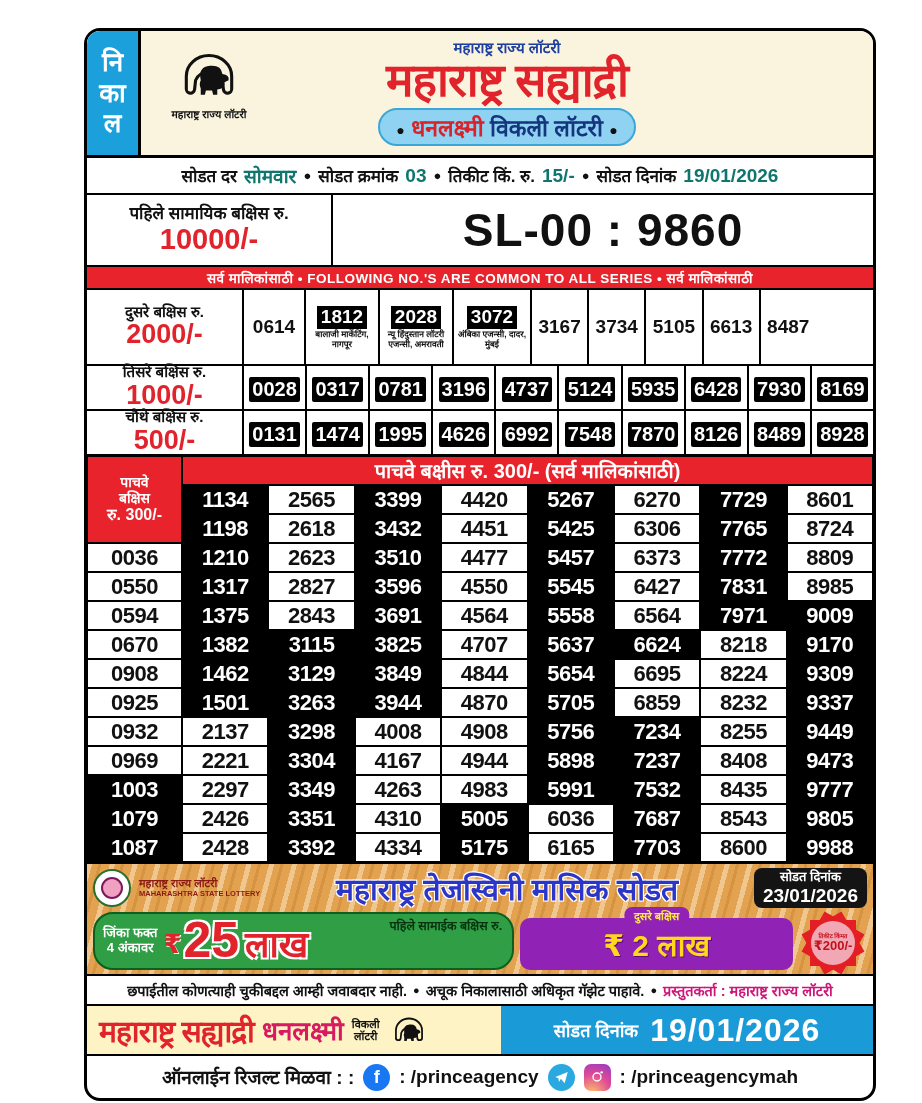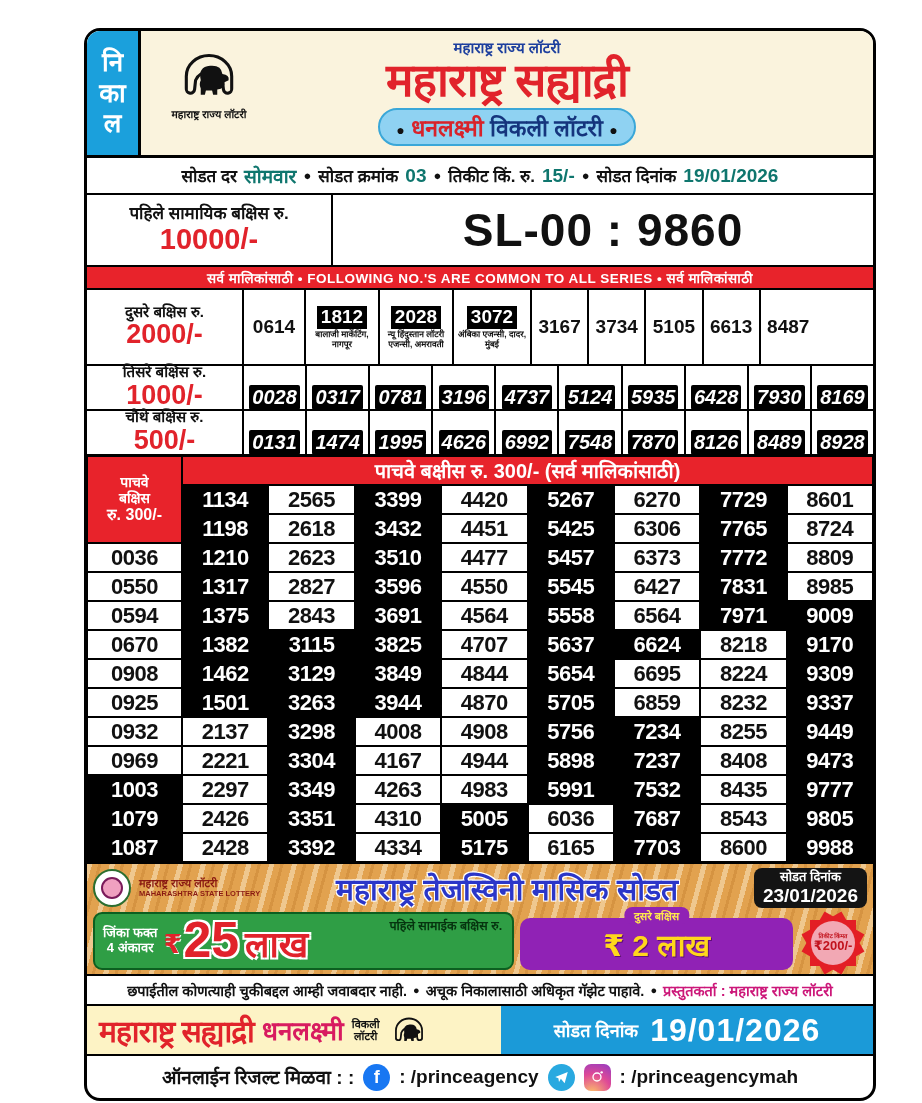--- a/index.html
+++ b/index.html
@@ -46,21 +46,21 @@
   .prow-l1{font-size:15px;font-weight:800;color:#111;}
   .prow-amt{font-size:27px;font-weight:900;color:#e1232b;}
   .p2{height:76px;}
   .p2cells{flex:1;display:grid;grid-template-columns:62px 74px 74px 78px repeat(6,1fr);}
   .p2cell{display:flex;flex-direction:column;align-items:center;justify-content:center;border-left:2px solid #000;overflow:hidden;}
   .p2num{font-size:19px;font-weight:800;color:#111;line-height:1.2;}
   .p2num.inv{background:#000;color:#fff;padding:0 4px;margin:2px 0 1px 0;}
   .p2agent{font-size:8.5px;font-weight:bold;color:#111;line-height:1.15;text-align:center;padding:0 1px;}
   .p34{height:45px;}
   .numcells{flex:1;display:grid;grid-template-columns:repeat(10,1fr);}
-  .numcell{display:flex;align-items:center;justify-content:center;border-left:2px solid #000;padding:19px 2px;font-style:italic;}
+  .numcell{display:flex;align-items:center;justify-content:center;border-left:2px solid #000;padding:11px 2px;}
   .numbox{background:#000;color:#fff;font-size:20px;font-weight:800;padding:1px 3px;border-radius:2px;}
 
   
   .g300{display:grid;grid-template-columns:95px repeat(8,1fr);grid-auto-rows:29px;border-top:2px solid #000;background:#fff;}
   .g300-side{grid-column:1;grid-row:1/4;background:#e8232b;color:#fff;display:flex;flex-direction:column;align-items:center;justify-content:center;line-height:1.15;border:1px solid #000;}
   .g300-side .s1{font-size:14px;font-weight:800;}
   .g300-side .s2{font-size:16px;font-weight:900;}
   .g300-head{grid-column:2/10;grid-row:1;background:#e8232b;color:#fff;display:flex;align-items:center;justify-content:center;font-size:20px;font-weight:800;border:1px solid #000;white-space:nowrap;}
   .gcell{display:flex;align-items:center;justify-content:center;font-size:22px;font-weight:800;color:#111;border:1px solid #000;background:#fff;letter-spacing:-.5px;}
   .gcell.inv{background:#000;color:#fff;}
@@ -71,21 +71,21 @@
   .plogo{width:38px;height:38px;background:#fff;border:2px solid #2c6e2f;border-radius:50%;display:flex;align-items:center;justify-content:center;flex:0 0 38px;}
   .plogo .pin{width:22px;height:22px;border-radius:50%;background:#f0a0c0;border:2px solid #7a1a5a;}
   .pcap{line-height:1.05;}
   .pcap .c1{font-size:11px;font-weight:800;color:#8a1a12;}
   .pcap .c2{font-size:7.5px;font-weight:800;color:#8a1a12;}
   .ptitle{flex:1;text-align:center;font-size:30px;font-weight:900;color:#2b36c8;text-shadow:1px 1px 0 #fff,-1px -1px 0 #fff,1px -1px 0 #fff,-1px 1px 0 #fff;white-space:nowrap;}
   .pdate{background:#141414;color:#fff;border-radius:8px;padding:2px 9px;text-align:center;line-height:1.15;}
   .pdate .d1{font-size:13px;font-weight:800;}
   .pdate .d2{font-size:19px;font-weight:900;}
   .promo-bot{height:64px;display:flex;gap:6px;align-items:flex-end;padding:0 2px 4px 2px;}
-  .greenbox{flex:1.25;height:58px;background:#2f9e45;border:2px solid #0c5f20;border-radius:9px;position:relative;display:flex;align-items:center;padding:2px 8px;margin-top:20px;}
+  .greenbox{flex:1.25;height:58px;background:#2f9e45;border:2px solid #0c5f20;border-radius:20px;position:relative;display:flex;align-items:center;padding:2px 8px;margin-top:20px;}
   .gb-tag{color:#fff;font-weight:800;font-size:13px;line-height:1.15;text-align:center;}
   .gb-rupee{color:#e1232b;font-size:26px;font-weight:900;margin:6px 2px 0 6px;text-shadow:1px 1px 0 #fff;}
   .gb-25{font-size:50px;font-weight:900;color:#e1232b;line-height:.95;text-shadow:2px 2px 0 #fff,-2px -2px 0 #fff,2px -2px 0 #fff,-2px 2px 0 #fff;}
   .gb-lakh{font-size:36px;font-weight:900;color:#e1232b;margin:8px 0 0 6px;line-height:.9;text-shadow:2px 2px 0 #fff,-2px -2px 0 #fff,2px -2px 0 #fff,-2px 2px 0 #fff;}
   .gb-label{position:absolute;top:3px;right:10px;font-size:12.5px;font-weight:800;color:#06340f;}
   .purplebox{flex:.85;height:52px;background:#9022b5;border-radius:10px;position:relative;display:flex;align-items:center;justify-content:center;}
   .tab{position:absolute;top:-11px;left:50%;transform:translateX(-50%);border-radius:8px;padding:1px 10px;font-size:11px;font-weight:800;white-space:nowrap;}
   .tab.pu{background:#9022b5;color:#ffe84d;}
   .tab.gy{background:#6e6e6e;color:#fff;}
   .pb-amt{color:#ffd71c;font-size:30px;font-weight:900;text-shadow:1px 1px 0 #5d0e78;}

